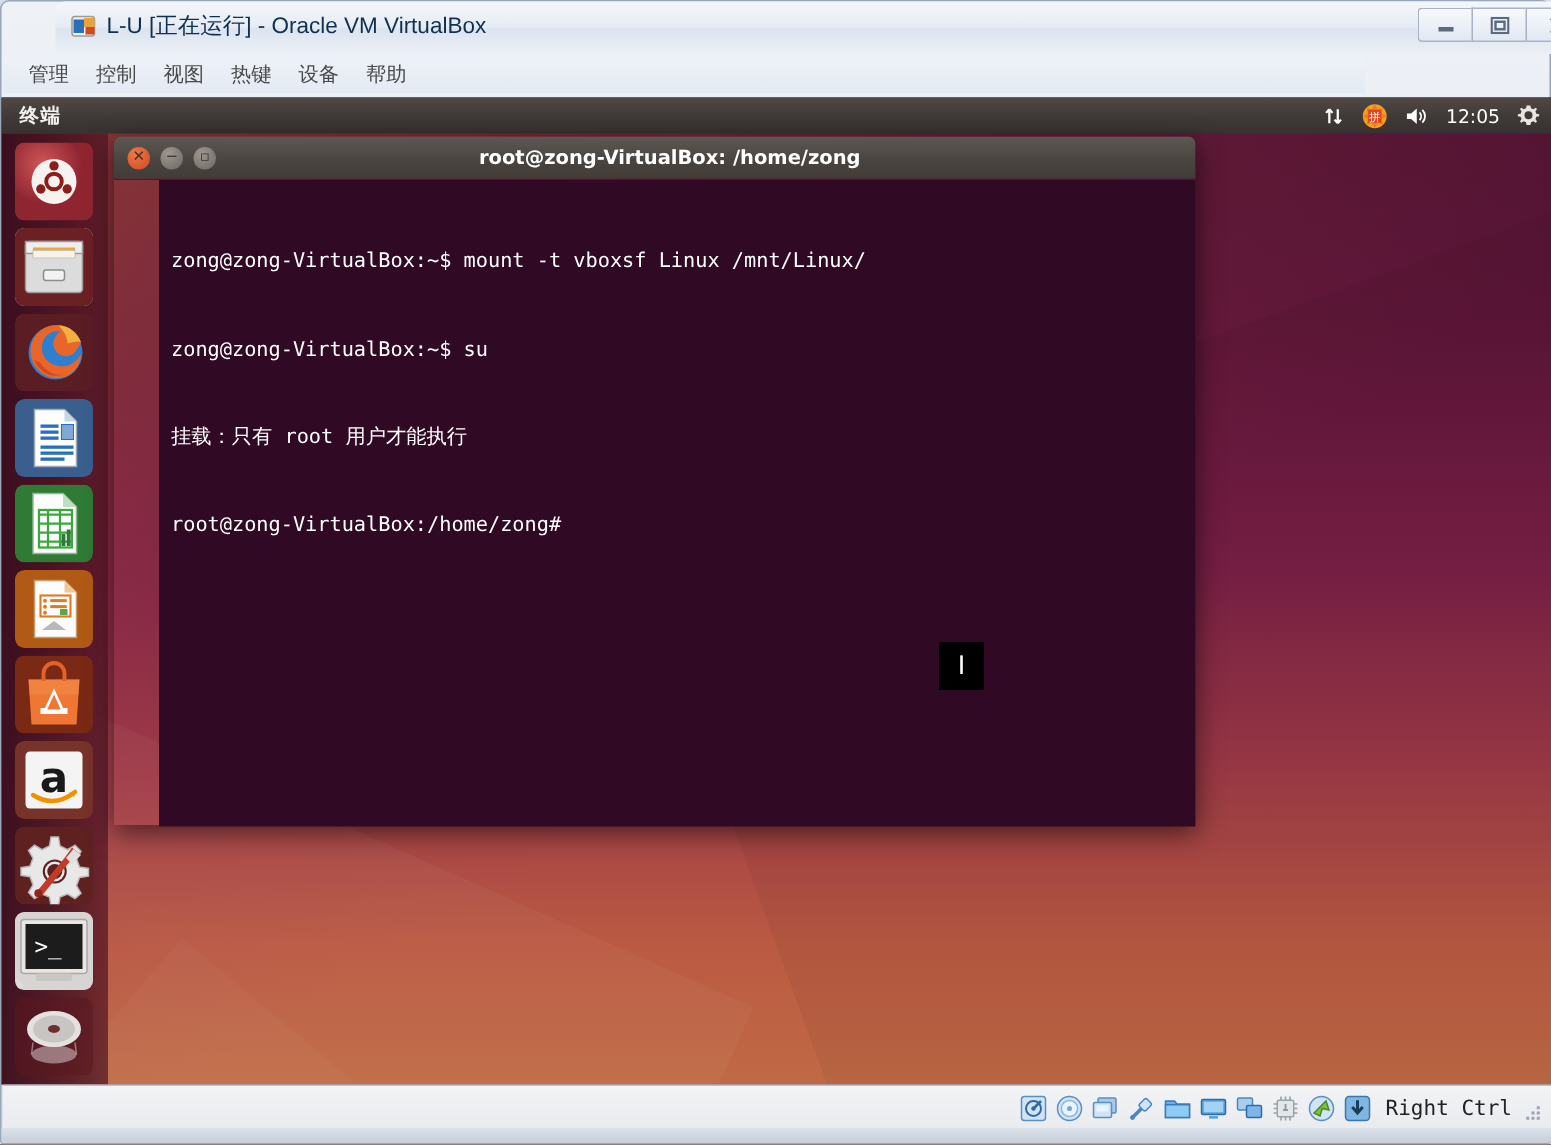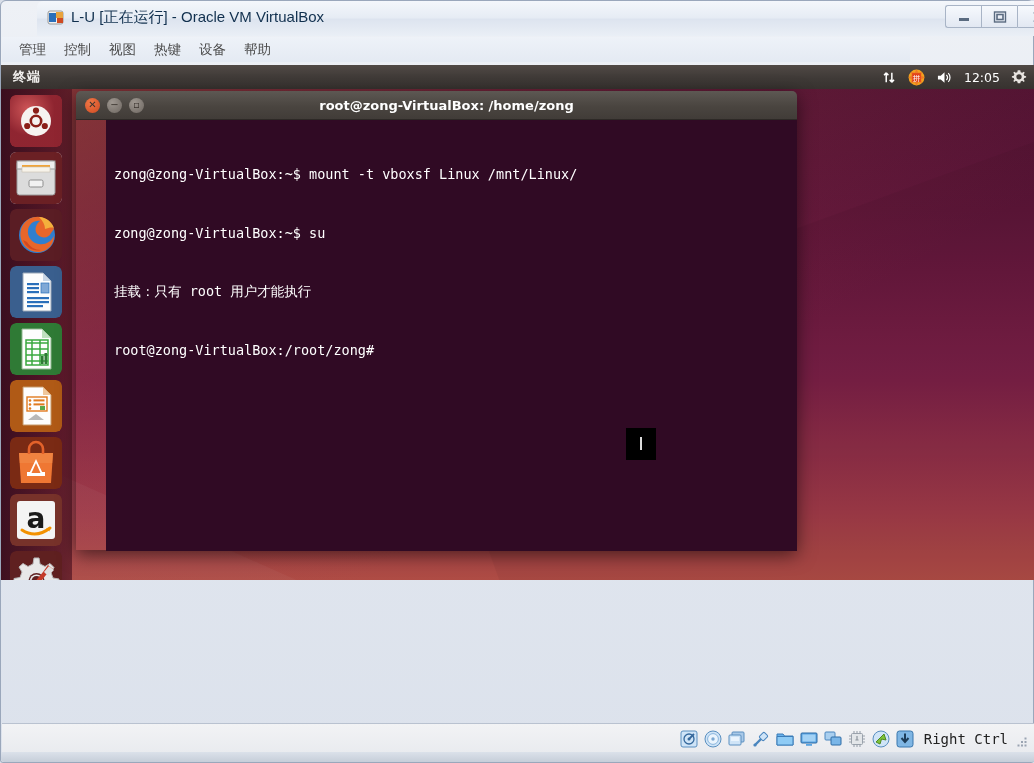--- a/index.html
+++ b/index.html
@@ -54,21 +54,21 @@
     display:flex;align-items:center;padding-left:8px;
     box-sizing:border-box;
   }
   .menu-item{
     font-size:13.5px;color:#4a4a4a;padding:3px 9px;
     font-family:"Liberation Sans",sans-serif;white-space:nowrap;
   }
 
   
   .vm-screen{
-    position:absolute;left:0;top:64px;width:1034px;height:515px;
+    position:absolute;left:0;top:64px;width:1034px;height:658px;
     overflow:hidden;background:#2c0a1c;
   }
   
   .wallpaper{
     position:absolute;left:0;top:0;width:1034px;height:658px;
     background:
       linear-gradient(150deg, rgba(190,90,60,.55) 0%, rgba(160,60,70,.25) 32%, rgba(0,0,0,0) 58%),
       linear-gradient(to bottom, #4a1030 0%, #5c1538 22%, #7a2046 48%, #9e3a48 68%, #bb5a42 86%, #c06a45 100%);
   }
   .facet{position:absolute;background:rgba(255,255,255,0.035);}
@@ -400,21 +400,21 @@
             </div>
           <div class="tb-dot max">
               <span class="tb-glyph">▫</span>
             </div>
           <div class="term-title">root@zong-VirtualBox: /home/zong</div>
         </div>
         <div class="term-body">
           <div class="term-line">zong@zong-VirtualBox:~$ mount -t vboxsf Linux /mnt/Linux/</div>
           <div class="term-line">zong@zong-VirtualBox:~$ su</div>
           <div class="term-line">挂载：只有 root 用户才能执行</div>
-          <div class="term-line">root@zong-VirtualBox:/root/zong#</div>
+          <div class="term-line">root@zong-VirtualBox:/home/zong#</div>
           <div class="ibeam">
             <span class="ibeam-g">I</span>
           </div>
         </div>
       </div>
     </div>
 
     <div class="statusbar">
       <div class="status-right">
         <div class="sb-ico">

